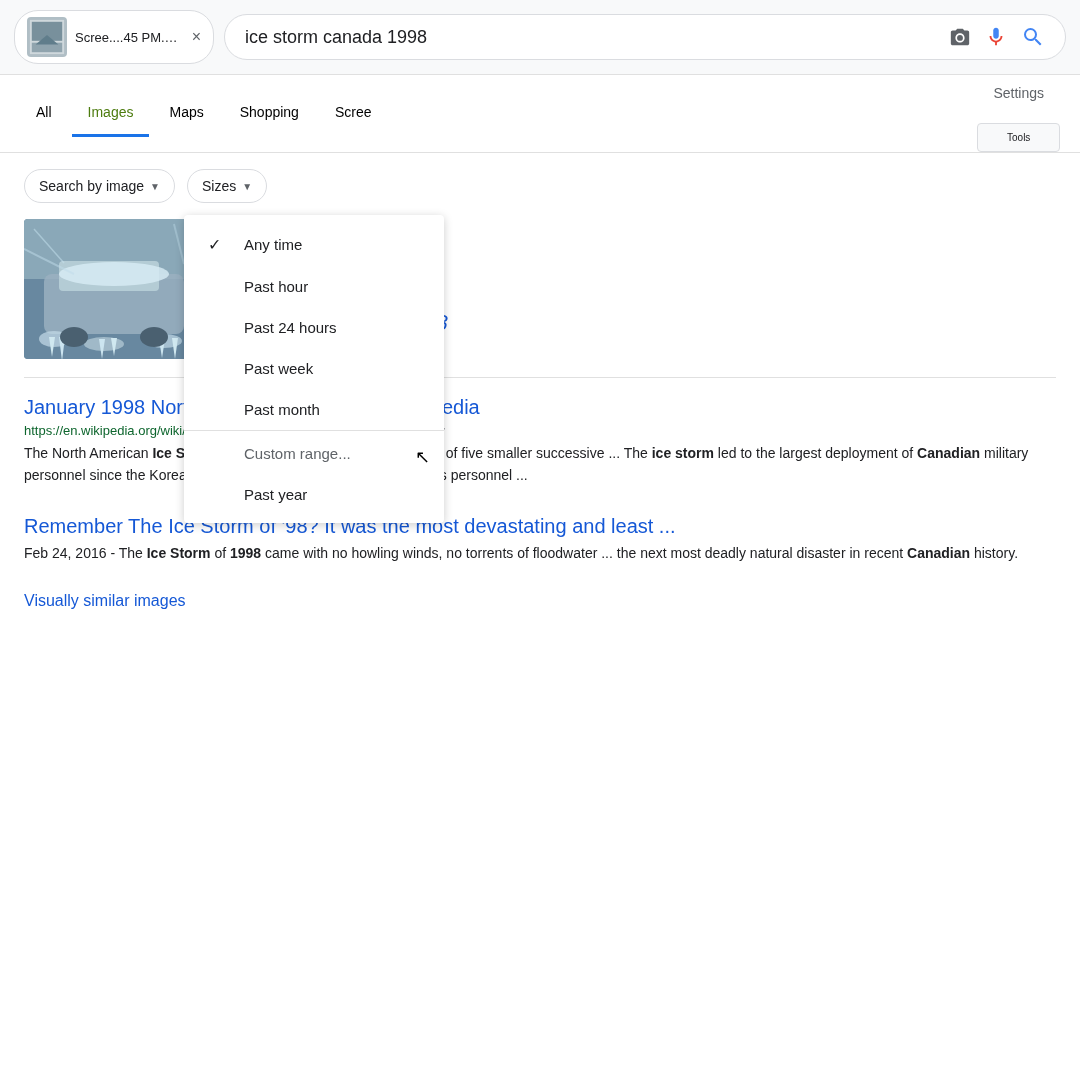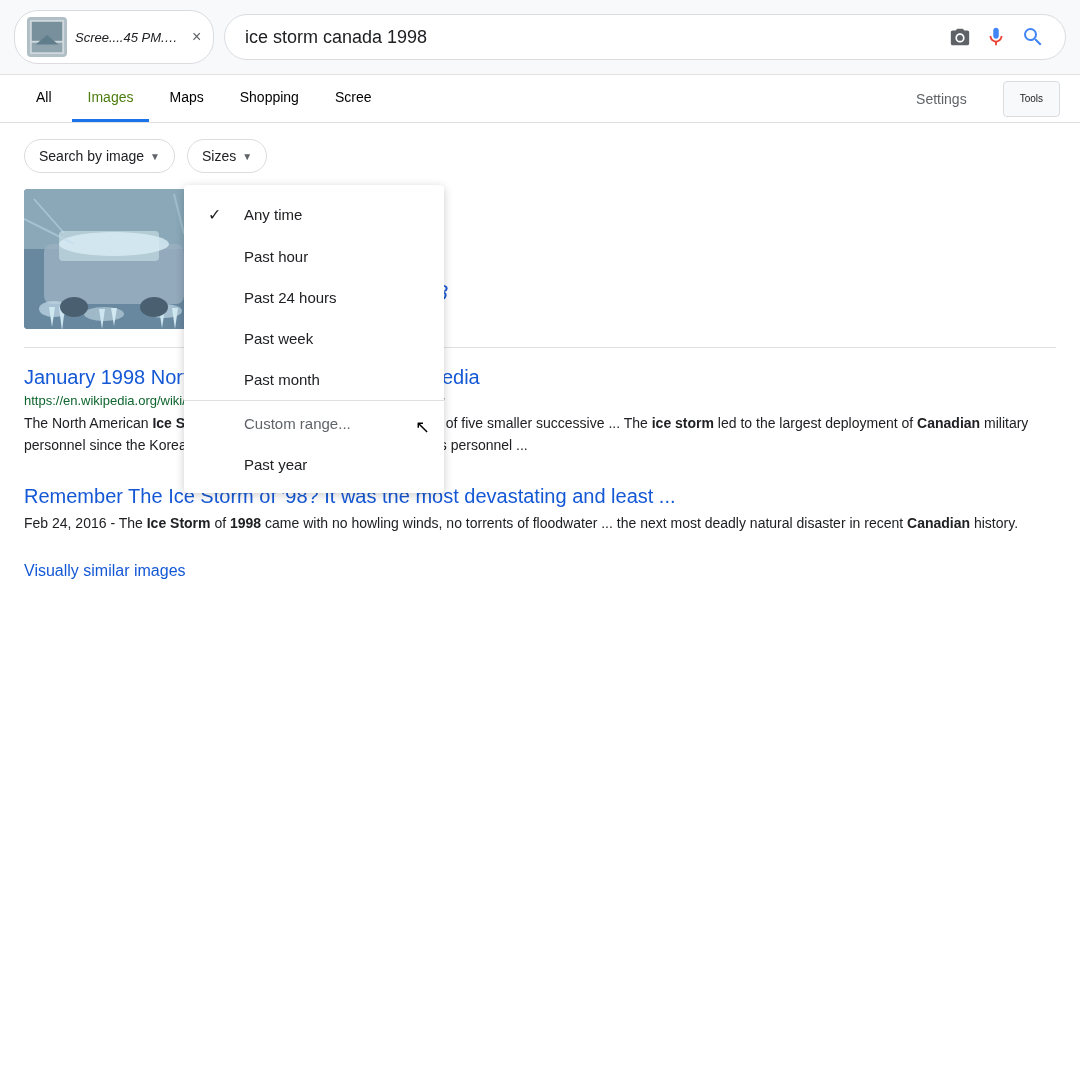--- a/index.html
+++ b/index.html
@@ -26,21 +26,20 @@
     .search-tab {
       display: flex;
       align-items: center;
       background: #fff;
       border: 1px solid #dadce0;
       border-radius: 24px;
       padding: 6px 12px;
       gap: 8px;
       max-width: 200px;
       overflow: hidden;
-      font-style: italic;
     }
 
     .tab-thumbnail {
       width: 40px;
       height: 40px;
       background: #b0bec5;
       border-radius: 4px;
       flex-shrink: 0;
       display: flex;
       align-items: center;
@@ -135,21 +134,22 @@
 
     .nav-tab.active {
       color: #4d7c0f;
       border-bottom: 3px solid #1a73e8;
       font-weight: 500;
     }
 
     .nav-right {
       margin-left: auto;
       display: flex;
-      gap: 20px;
+      gap: 12px;
+      flex-direction: column;
     }
 
     .settings-btn {
       padding: 10px 16px;
       font-size: 14px;
       color: #5f6368;
       cursor: pointer;
       border: none;
       background: none;
     }

